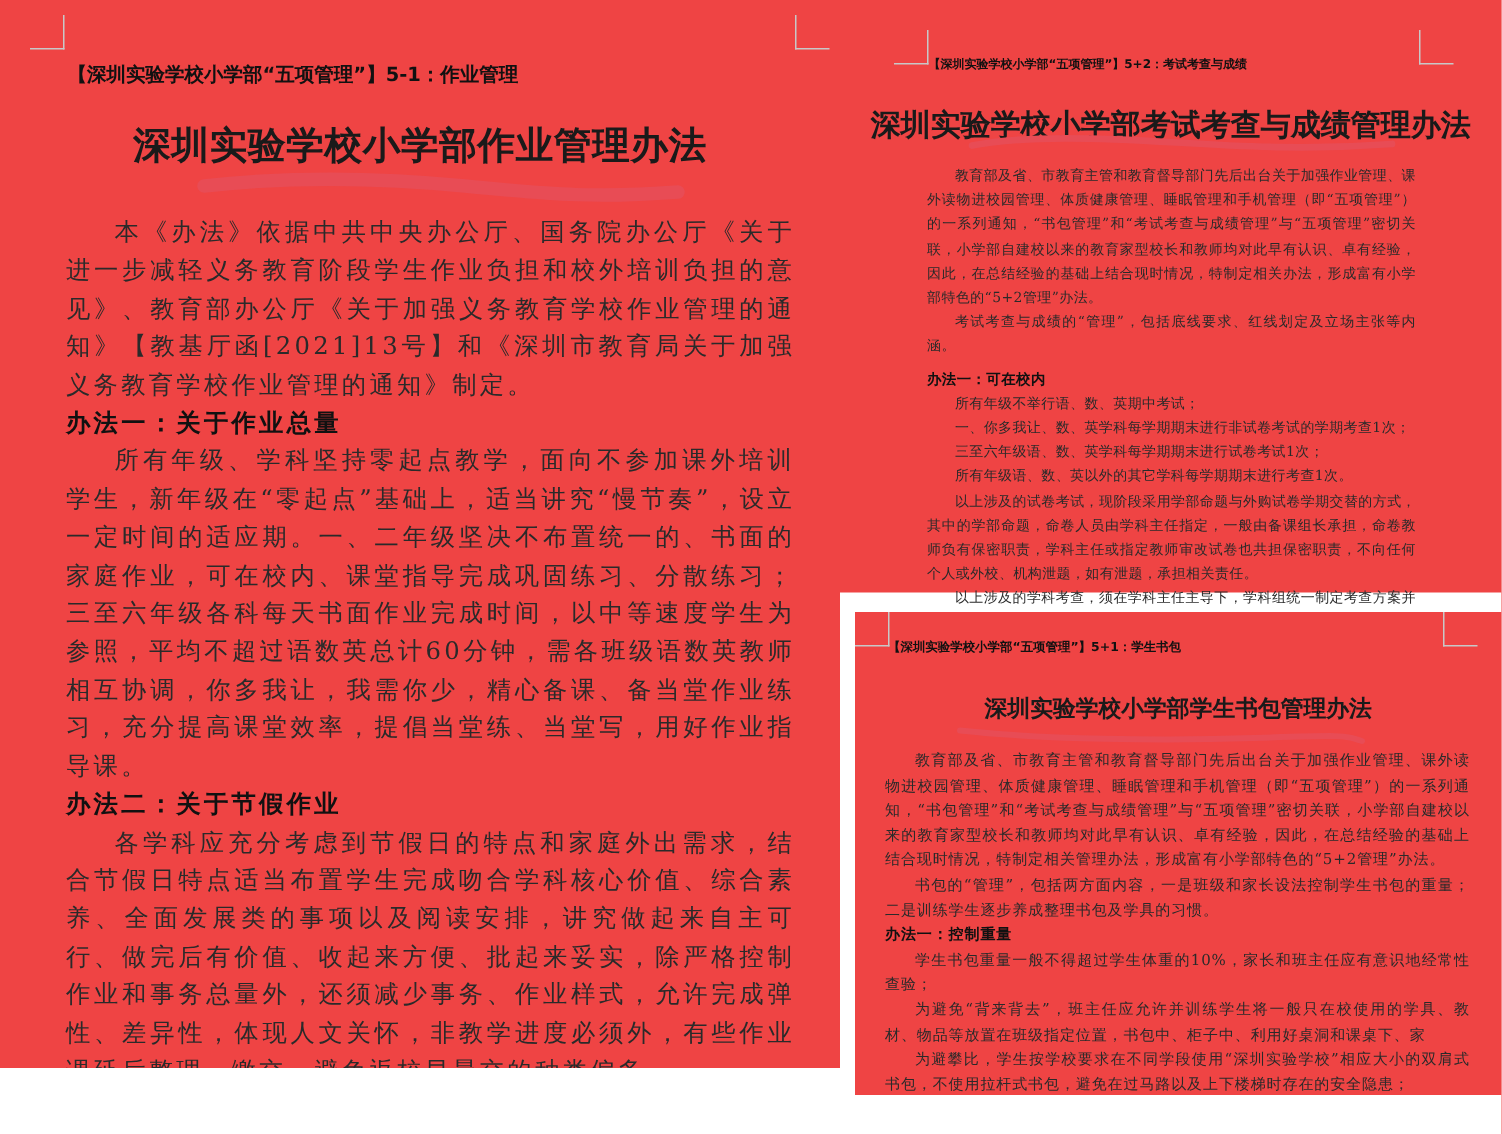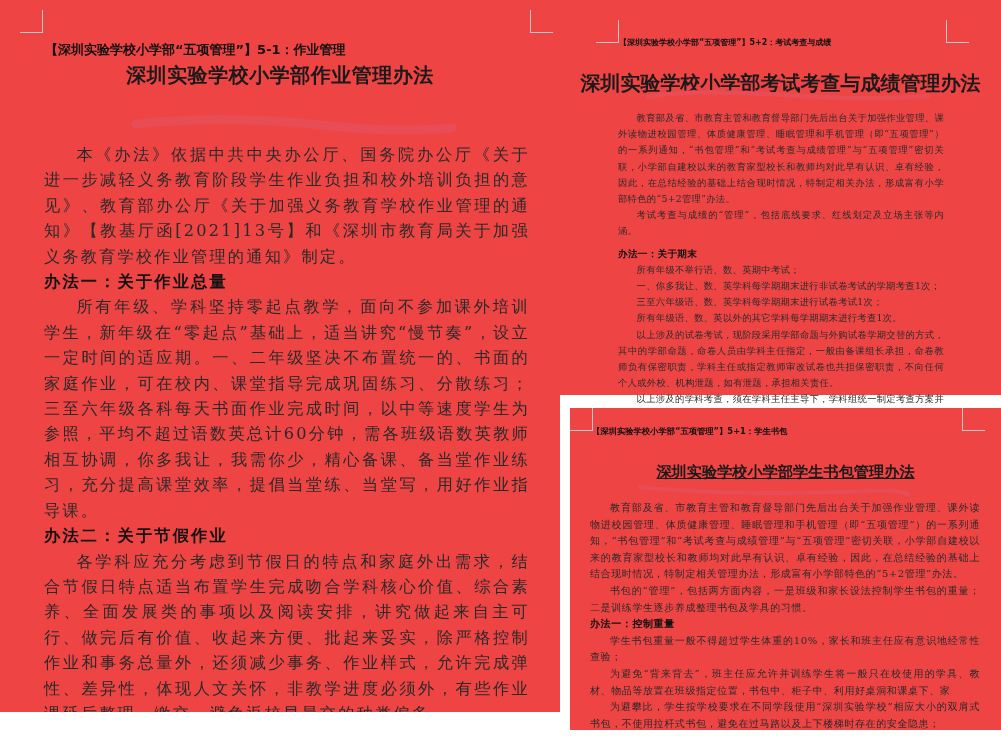--- a/index.html
+++ b/index.html
@@ -10,32 +10,32 @@
   .corner.tr { border-left-width:1px; border-bottom-width:1px; }
   .hdr { position:absolute; font-family:"DejaVu Sans", sans-serif; font-weight:bold; color:#111; white-space:nowrap; }
   .title { position:absolute; font-family:"DejaVu Serif", serif; font-weight:bold; color:#1a1a1a; white-space:nowrap; text-align:center; }
   .underline { position:absolute; }
   .body-text { position:absolute; color:#2a2a2a; text-align:justify; }
   .body-text p { margin:0; text-indent:2em; }
   .body-text .sec { text-indent:0; font-weight:bold; color:#111; font-family:"DejaVu Sans", sans-serif; }
   
   #doc1 { left:0; top:0; width:560px; height:756px; }
   #doc1 .hdr { left:45px; top:41px; font-size:13px; }
-  #doc1 .title { left:0; width:560px; top:62px; font-size:20px; letter-spacing:0.5px; }
+  #doc1 .title { left:0; width:560px; top:80px; font-size:25px; letter-spacing:0.5px; }
   #doc1 .body-text { left:44px; top:142px; width:486px; font-size:16.2px; line-height:25.4px; letter-spacing:2.2px; }
   
   #doc2 { left:560px; top:0; width:441px; height:395px; }
   #doc2 .hdr { left:59px; top:37px; font-size:8px; }
   #doc2 .title { left:0; width:441px; top:70px; font-size:20px; }
   #doc2 .body-text { left:58px; top:110px; width:326px; font-size:9.3px; line-height:16.2px; letter-spacing:0.3px; }
   #doc2 .sec { font-size:9.6px; margin-top:6px; }
   
   #doc3 { left:570px; top:408px; width:431px; height:348px; }
   #doc3 .hdr { left:22px; top:18px; font-size:8.3px; }
-  #doc3 .title { left:0; width:431px; top:54px; font-size:15.2px;text-decoration:underline; }
+  #doc3 .title { left:0; width:431px; top:54px; font-size:15.2px; }
   #doc3 .body-text { left:20px; top:92px; width:390px; font-size:10px; line-height:16.6px; letter-spacing:0.6px; }
   #doc3 .sec { font-size:10px; }
   .fade { position:absolute; left:0; right:0; bottom:0; background:#fff; }
 </style>
 </head>
 <body>
 
 <div class="page" id="doc1">
   <div class="corner tl" style="left:20px; top:10px;"></div>
   <div class="corner tr" style="left:530px; top:10px;"></div>
@@ -60,21 +60,21 @@
   <div class="corner tl" style="left:36px; top:20px;"></div>
   <div class="corner tr" style="left:386px; top:20px;"></div>
   <div class="hdr">【深圳实验学校小学部“五项管理”】5+2：考试考查与成绩</div>
   <div class="title">深圳实验学校小学部考试考查与成绩管理办法</div>
   <svg class="underline" style="left:84px; top:88px;" width="290" height="16" viewBox="0 0 290 16">
     <path d="M4 9 C 40 2, 90 4, 140 7 S 230 12, 284 8" stroke="#e84c55" stroke-width="4.5" fill="none" stroke-linecap="round"></path>
   </svg>
   <div class="body-text">
     <p>教育部及省、市教育主管和教育督导部门先后出台关于加强作业管理、课外读物进校园管理、体质健康管理、睡眠管理和手机管理（即“五项管理”）的一系列通知，“书包管理”和“考试考查与成绩管理”与“五项管理”密切关联，小学部自建校以来的教育家型校长和教师均对此早有认识、卓有经验，因此，在总结经验的基础上结合现时情况，特制定相关办法，形成富有小学部特色的“5+2管理”办法。</p>
     <p>考试考查与成绩的“管理”，包括底线要求、红线划定及立场主张等内涵。</p>
-    <p class="sec">办法一：关于期末</p>
+    <p class="sec">办法一：可在校内</p>
     <p>所有年级不举行语、数、英期中考试；</p>
     <p>一、你多我让、数、英学科每学期期末进行非试卷考试的学期考查1次；</p>
     <p>三至六年级语、数、英学科每学期期末进行试卷考试1次；</p>
     <p>所有年级语、数、英以外的其它学科每学期期末进行考查1次。</p>
     <p>以上涉及的试卷考试，现阶段采用学部命题与外购试卷学期交替的方式，其中的学部命题，命卷人员由学科主任指定，一般由备课组长承担，命卷教师负有保密职责，学科主任或指定教师审改试卷也共担保密职责，不向任何个人或外校、机构泄题，如有泄题，承担相关责任。</p>
     <p>以上涉及的学科考查，须在学科主任主导下，学科组统一制定考查方案并报教务处批准后实施。</p>
   </div>
 </div>
 
 <div class="page" id="doc3">

